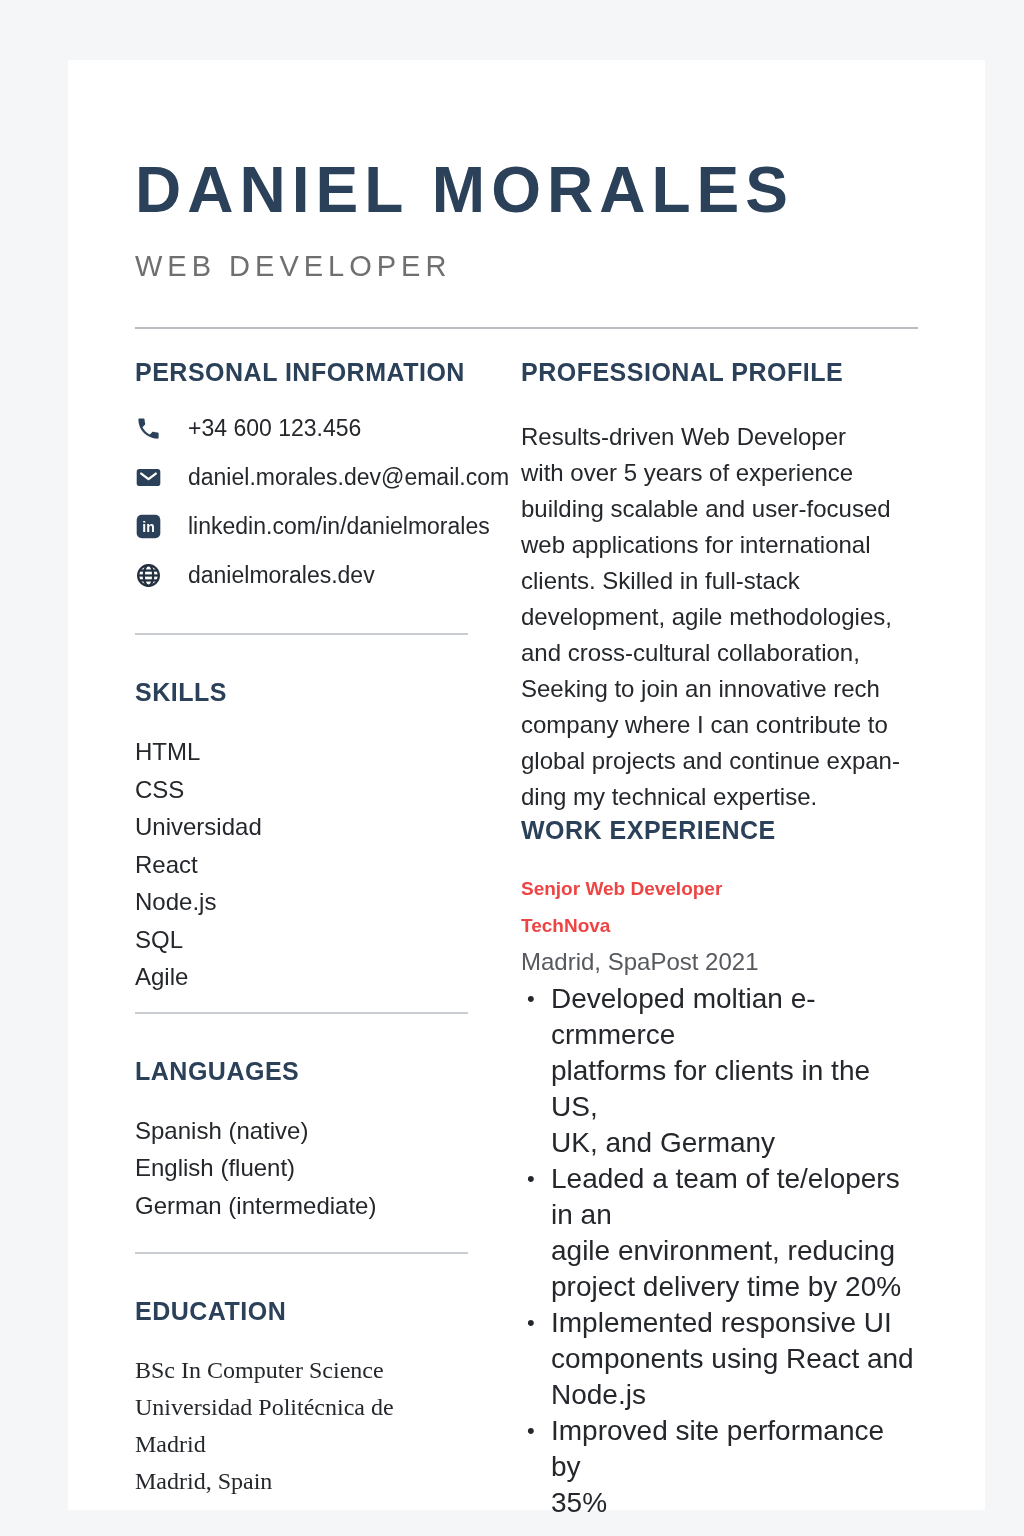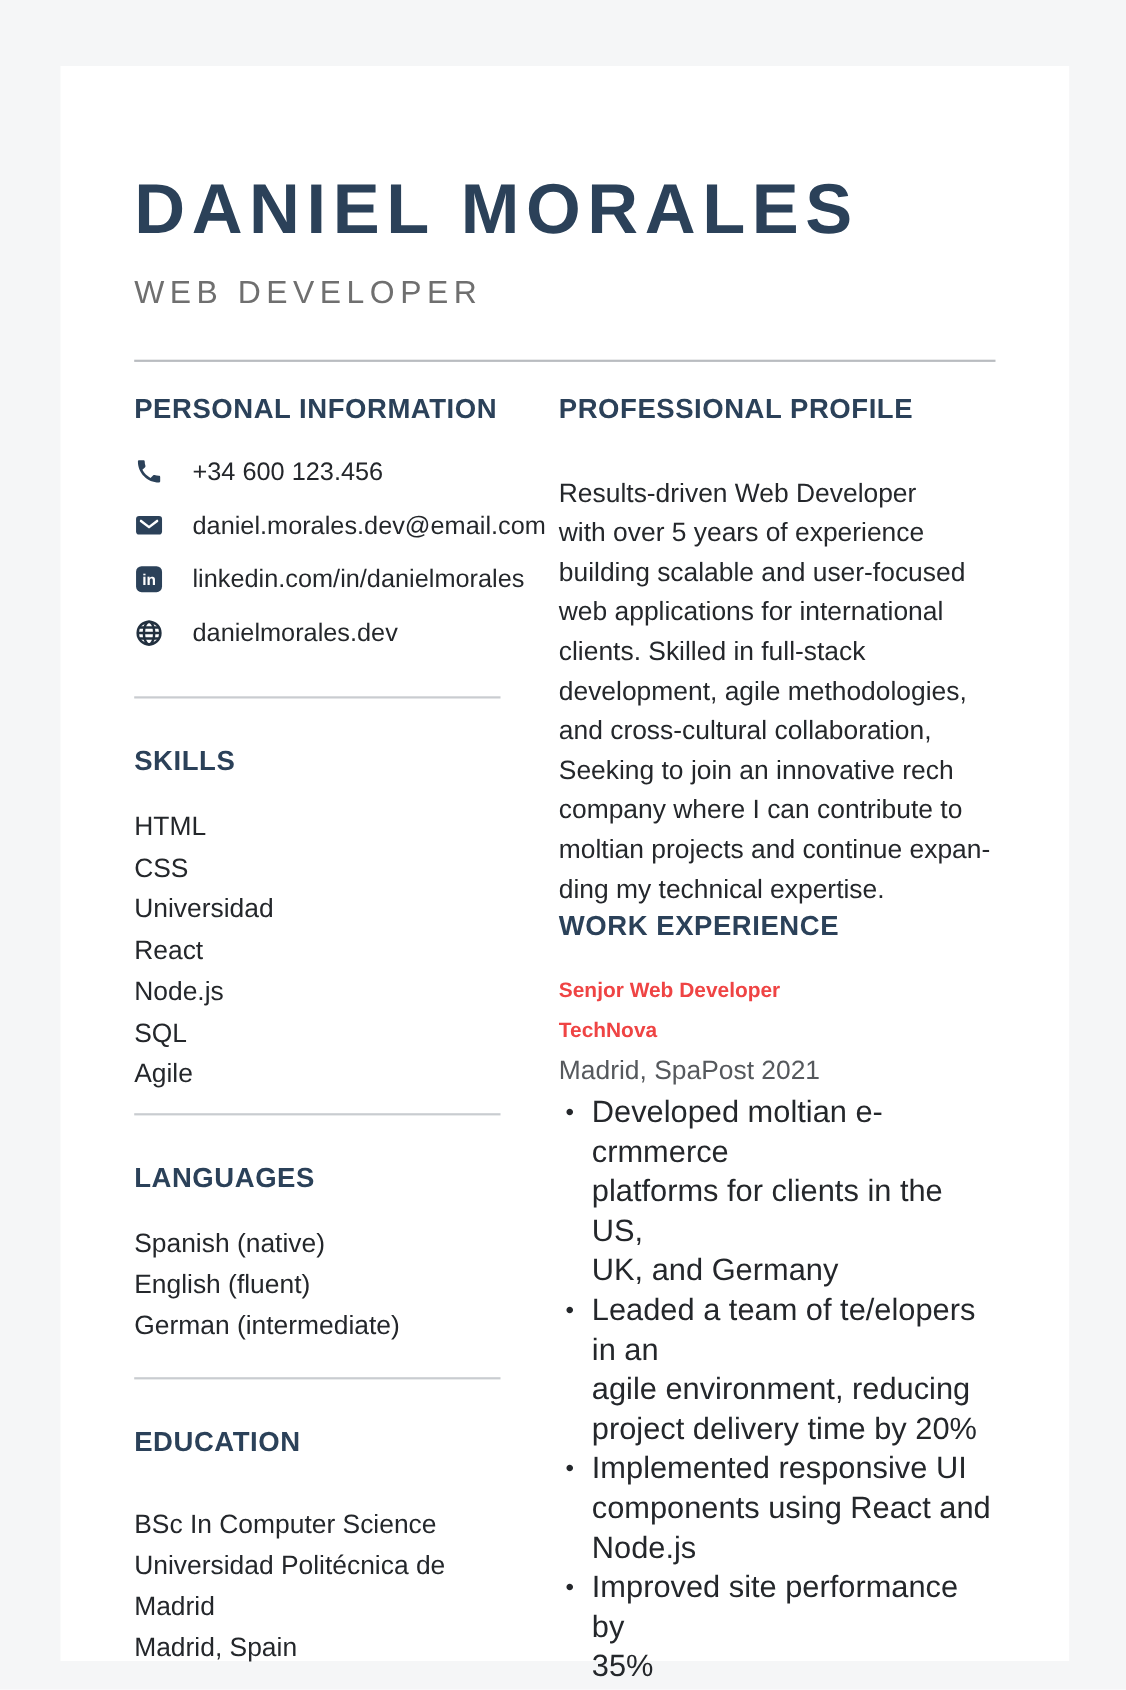--- a/index.html
+++ b/index.html
@@ -6,21 +6,21 @@
   html, body { margin: 0; padding: 0; }
   body {
     width: 1024px; height: 1536px;
     background: #f5f6f7;
     font-family: "Liberation Sans", "DejaVu Sans", sans-serif;
     color: #24272b;
     position: relative;
   }
   .card {
     position: absolute;
-    left: 55px; top: 60px;
+    left: 68px; top: 60px;
     width: 917px; height: 1450px;
     background: #ffffff;
   }
   .inner { padding: 98px 67px 0 67px; }
 
   
   .name {
     margin: 0;
     font-size: 64px;
     font-weight: bold;
@@ -71,25 +71,25 @@
 
   
   .plain-list { list-style: none; margin: 26px 0 0 0; padding: 0; }
   .plain-list li { font-size: 24px; line-height: 37.5px; color: #24272b; }
 
   hr.div-skills    { margin-top: 22px; }
   hr.div-languages { margin-top: 16px; }
   hr.div-education { margin-top: 28px; }
   h2.mt-sec { margin-top: 42px; }
 
-  .edu-block { margin-top: 42px; }
+  .edu-block { margin-top: 26px; font-family: Liberation Serif, serif; }
   .edu-block div { font-size: 24px; line-height: 37px; }
 
   
-  .profile-text { margin-top: 44px; }
+  .profile-text { margin-top: 32px; }
   .profile-text div { font-size: 24px; line-height: 36px; color: #24272b; }
 
   .we-heading { margin-top: 26px; }
   .job-block { margin-top: 26px; }
   .job-title, .job-company { font-size: 19px; font-weight: bold; line-height: 36.5px; color: #ef4444; }
   .job-meta { font-size: 24px; line-height: 36.5px; color: #56595d; }
 
   ul.bullets { list-style: none; margin: 0; padding: 0; }
   ul.bullets li { position: relative; padding-left: 30px; }
   ul.bullets .marker {
@@ -198,21 +198,21 @@
         <div class="profile-text">
           <div>Results-driven Web Developer</div>
           <div>with over 5 years of experience</div>
           <div>building scalable and user-focused</div>
           <div>web applications for international</div>
           <div>clients. Skilled in full-stack</div>
           <div>development, agile methodologies,</div>
           <div>and cross-cultural collaboration,</div>
           <div>Seeking to join an innovative rech</div>
           <div>company where I can contribute to</div>
-          <div>moltian projects and continue expan-</div>
+          <div>global projects and continue expan-</div>
           <div>ding my technical expertise.</div>
         </div>
 
         <h2 class="section we-heading">WORK EXPERIENCE</h2>
 
         <div class="job-block">
           <div class="job-title">Senjor Web Developer</div>
           <div class="job-company">TechNova</div>
           <div class="job-meta">Madrid, SpaPost 2021</div>
         </div>

